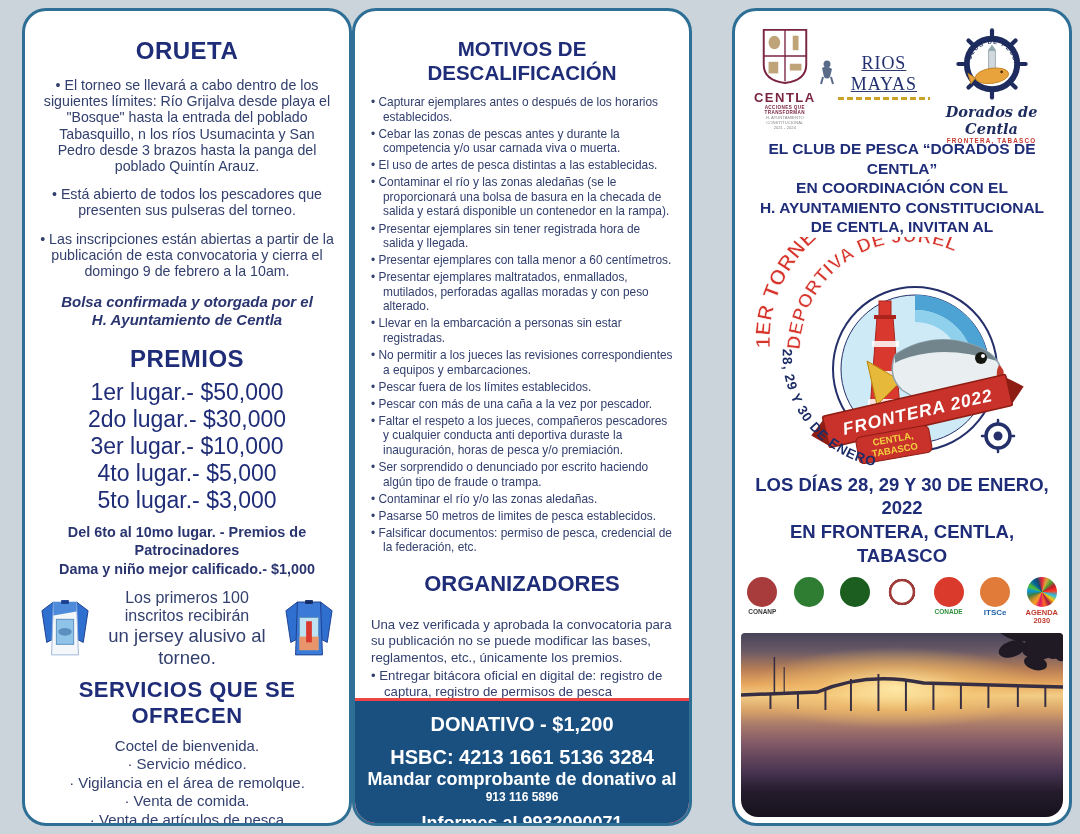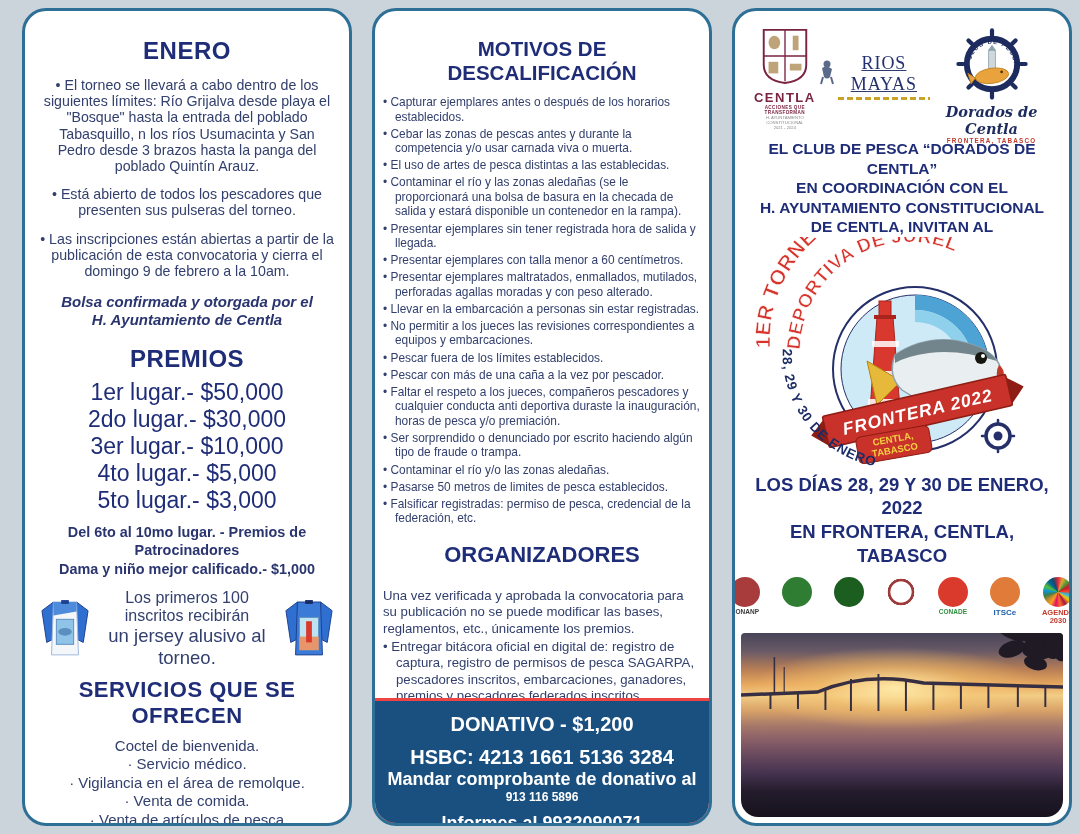--- a/index.html
+++ b/index.html
@@ -12,21 +12,21 @@
     color:#2e3b6e;
   }
   .panel {
     position:absolute; top:8px; height:818px;
     background:#ffffff;
     border:3px solid #2e6f96;
     border-radius:24px;
     overflow:hidden;
   }
   #panel-left  { left:22px;  width:330px; text-align:center; padding:10px 15px; }
-  #panel-mid   { left:372px; width:340px; padding:10px 8px; }
+  #panel-mid   { left:352px; width:340px; padding:10px 16px; }
   #panel-right { left:732px; width:340px; text-align:center; padding:8px 10px; }
 
   
   .h-title { color:#1f2d78; font-weight:bold; font-size:24px; letter-spacing:.5px; margin-top:16px; }
   .bases-item { font-size:14.2px; line-height:1.14; margin:12px 0; color:#33406e; }
   .note { font-weight:bold; font-style:italic; font-size:15px; color:#2a3570; margin-top:14px; line-height:1.2; }
   .prize-list { margin-top:6px; }
   .prize-line { font-size:23px; font-weight:normal; color:#1f2d78; line-height:1.17; }
   .prize-extra { font-size:14.4px; font-weight:bold; color:#2a3570; line-height:1.3; }
   .prize-extra-wrap { margin-top:9px; }
@@ -69,21 +69,21 @@
   .brand-rm-bar { width:92px; height:3px; margin-top:2px;
                   background:repeating-linear-gradient(90deg,#c9a227 0 6px,#fff 6px 9px); }
   .brand-club-name { font-family:"DejaVu Serif", serif; font-style:italic; font-weight:bold;
                      font-size:14.5px; color:#1d2b5e; margin-top:-2px; }
   .brand-club-sub { font-size:6.3px; font-weight:bold; color:#c0392b; letter-spacing:1.2px; }
   .invite { margin-top:8px; }
   .invite-line { font-size:15.5px; font-weight:bold; color:#1f2d78; line-height:1.26; }
   .tourney { margin-top:0px; height:232px; }
   .dates-line { font-size:18.5px; font-weight:bold; color:#1f2d78; line-height:1.28; }
   .dates { margin-top:4px; }
-  .sponsor-row { display:flex; justify-content:center; align-items:flex-start; gap:22px; margin-top:10px; }
+  .sponsor-row { display:flex; justify-content:center; align-items:flex-start; gap:12px; margin-top:10px; }
   .sponsor { display:flex; flex-direction:column; align-items:center; width:43px; }
   .logo-glyph { width:30px; height:30px; border-radius:50%; flex:0 0 auto; }
   .logo-caption { font-size:6.5px; font-weight:bold; margin-top:2px; text-align:center; line-height:1.05; }
   .photo {
     position:absolute; left:6px; right:6px; bottom:6px; height:184px;
     border-radius:4px 4px 17px 17px; overflow:hidden;
     background:
       radial-gradient(ellipse 60% 30% at 48% 30%, rgba(255,236,170,.95) 0%, rgba(245,195,110,.55) 40%, rgba(230,160,90,0) 75%),
       linear-gradient(180deg,
         #474459 0%, #6a5a66 10%, #b97f55 20%, #e8a85e 28%, #f2cd86 34%,
@@ -91,21 +91,21 @@
         #463350 76%, #241c2c 86%, #16121d 100%);
   }
   .photo svg { position:absolute; inset:0; width:100%; height:100%; }
 
   .arcred { fill:#d7352c; stroke:#ffffff; stroke-width:.6px; font-weight:bold; }
 </style>
 </head>
 <body>
 
 <div class="panel" id="panel-left">
-  <div class="h-title">ENERO</div>
+  <div class="h-title">ORUETA</div>
   <div>
       <div class="bases-item">• El torneo se llevará a cabo dentro de  los siguientes límites: Río Grijalva desde playa el "Bosque" hasta la entrada del poblado Tabasquillo,  n los ríos Usumacinta y San Pedro desde 3 brazos hasta la panga del poblado Quintín Arauz.</div>
       <div class="bases-item">•  Está abierto de todos los pescadores que presenten sus pulseras del torneo.</div>
       <div class="bases-item">•  Las inscripciones están abiertas a partir de la publicación de esta convocatoria y cierra el domingo 9 de febrero a la 10am.</div>
     </div>
   <div class="note">
     <div>Bolsa confirmada y otorgada por el</div>
     <div>H. Ayuntamiento de Centla</div>
   </div>
 
@@ -173,21 +173,21 @@
       <div class="motivo-item">•  Presentar ejemplares con talla menor a 60 centímetros.</div>
       <div class="motivo-item">•  Presentar ejemplares maltratados, enmallados, mutilados, perforadas agallas moradas y con peso alterado.</div>
       <div class="motivo-item">•  Llevar en la embarcación a personas sin estar registradas.</div>
       <div class="motivo-item">•  No permitir a los jueces las revisiones correspondientes a equipos y embarcaciones.</div>
       <div class="motivo-item">•  Pescar fuera de los límites establecidos.</div>
       <div class="motivo-item">•  Pescar con más de una caña a la vez por pescador.</div>
       <div class="motivo-item">•  Faltar el respeto a los jueces, compañeros pescadores y cualquier conducta anti deportiva duraste la inauguración, horas de pesca y/o premiación.</div>
       <div class="motivo-item">•  Ser sorprendido o denunciado por escrito haciendo algún tipo de fraude o trampa.</div>
       <div class="motivo-item">•  Contaminar el río y/o las zonas aledañas.</div>
       <div class="motivo-item">•  Pasarse 50 metros de limites de pesca establecidos.</div>
-      <div class="motivo-item">•  Falsificar registradas: permiso de pesca, credencial de la federación, etc.</div>
+      <div class="motivo-item">•  Falsificar documentos: permiso de pesca, credencial de la federación, etc.</div>
     </div>
 
   <div class="org-title">ORGANIZADORES</div>
   <div class="org-intro">Una vez verificada y aprobada la convocatoria para su publicación no se puede modificar las bases, reglamentos, etc., únicamente los premios.</div>
   <div>
       <div class="org-item">•  Entregar bitácora oficial en digital de: registro de captura, registro de permisos de pesca SAGARPA, pescadores inscritos, embarcaciones, ganadores, premios y pescadores federados inscritos.</div>
       <div class="org-item">•  Recibir y dar solución a las quejas recibidas por escrito.</div>
       <div class="org-item">•  Contar con el apoyo en el evento de: Seguridad Pública, Protección Civil, Servicios Medios y Mecánicos.</div>
     </div>
 

